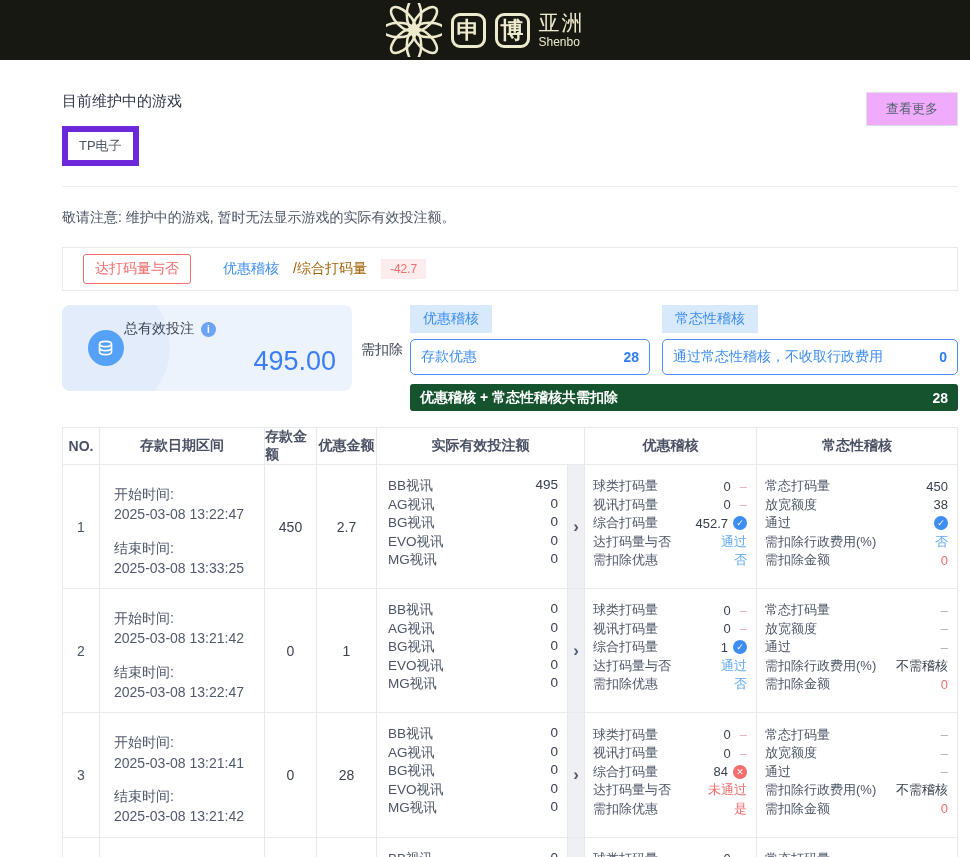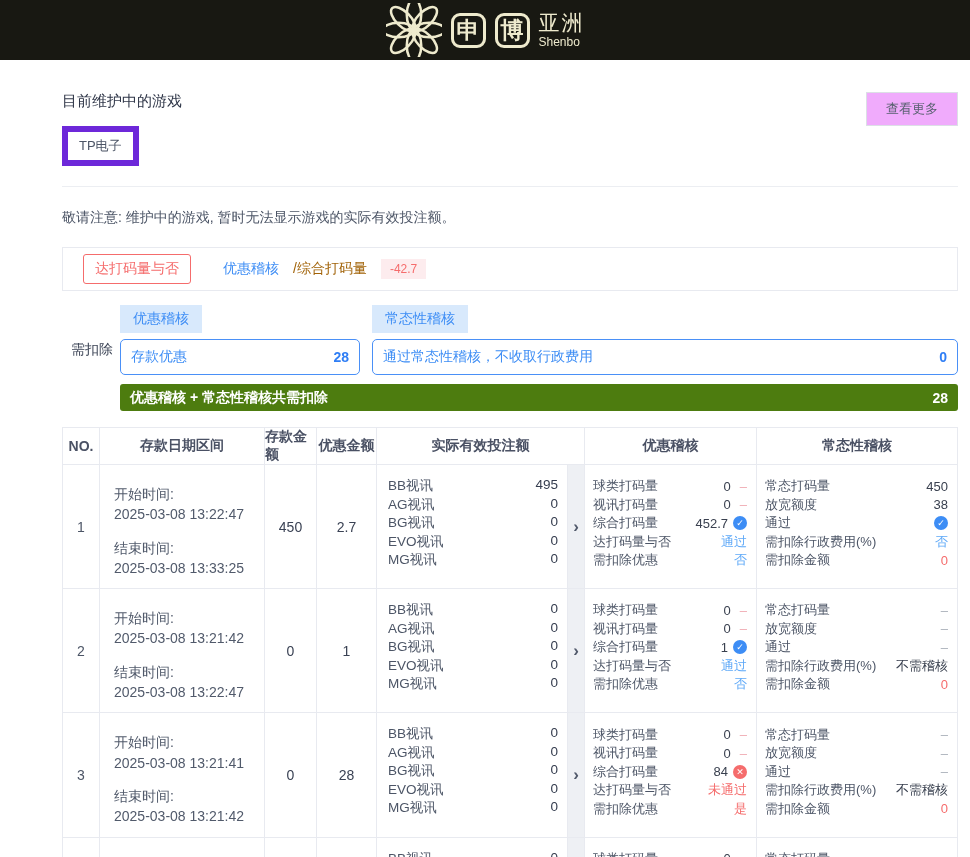--- a/index.html
+++ b/index.html
@@ -44,21 +44,21 @@
   .card-value { text-align:right; color:#3b7ef8; font-size:27px; margin-top:8px; }
   .deduct-label { flex-shrink:0; margin:36px 7px 0 9px; font-size:14px; color:#3a4254; }
   .panels { flex:1; }
   .panel-row { display:flex; gap:12px; }
   .panel-col.promo { width:240px; flex-shrink:0; }
   .panel-col.normal { flex:1; }
   .chip { display:inline-block; background:#d8e9fc; color:#3d8df5; font-size:14px; padding:5px 13px; cursor:pointer; }
   .obox { margin-top:6px; border:1px solid #4a90f7; border-radius:5px; height:36px; display:flex;
     align-items:center; justify-content:space-between; padding:0 10px; color:#3d8df5; font-size:14px; }
   .obox b { color:#2f7ef5; }
-  .total-bar { margin-top:9px; background:#4d7c0f; border-radius:3px; height:27px; display:flex;
+  .total-bar { margin-top:9px; background:#14532d; border-radius:3px; height:27px; display:flex;
     align-items:center; justify-content:space-between; padding:0 10px; color:#fff; font-size:14px; font-weight:bold; }
   
   .table { margin-top:16px; }
   .thead, .trow { display:grid; grid-template-columns:38px 165px 52px 60px 191px 17px 172px 201px; }
   .thead > div, .trow > div { border-right:1px solid #e8eaf0; border-bottom:1px solid #e8eaf0; }
   .thead > div:first-child, .trow > div:first-child { border-left:1px solid #e8eaf0; }
   .thead { border-top:1px solid #e8eaf0; height:38px; }
   .th { display:flex; align-items:center; justify-content:center; font-weight:bold; font-size:14px; color:#4a5164; }
   .th-bets { grid-column:span 2; }
   .trow { min-height:112px; }
@@ -124,20 +124,37 @@
   <p class="notice">敬请注意: 维护中的游戏, 暂时无法显示游戏的实际有效投注额。</p>
 
   <div class="status-bar">
     <span class="badge">达打码量与否</span>
     <span class="audit-link">优惠稽核</span>
     <span class="audit-suffix">/综合打码量</span>
     <span class="neg-value">-42.7</span>
   </div>
 
   <div class="summary">
+    <div class="card">
+      <div class="card-deco"></div>
+      <div class="coin-badge">
+        <svg width="20" height="20" viewBox="0 0 20 20" fill="none" stroke="#fff" stroke-width="1.6">
+          <ellipse cx="9.5" cy="6" rx="6" ry="2.6"></ellipse>
+          <path d="M3.5 6v4c0 1.4 2.7 2.6 6 2.6s6-1.2 6-2.6V6"></path>
+          <path d="M3.5 10v4c0 1.4 2.7 2.6 6 2.6s6-1.2 6-2.6v-4"></path>
+        </svg>
+      </div>
+      <div class="card-main">
+        <div class="card-label-row">
+          <span>总有效投注</span>
+          <span class="info-icon">i</span>
+        </div>
+        <div class="card-value">495.00</div>
+      </div>
+    </div>
 
     <div class="deduct-label">需扣除</div>
 
     <div class="panels">
       <div class="panel-row">
         <div class="panel-col promo">
           <span class="chip">优惠稽核</span>
           <div class="obox">
             <span>存款优惠</span>
             <b>28</b>

